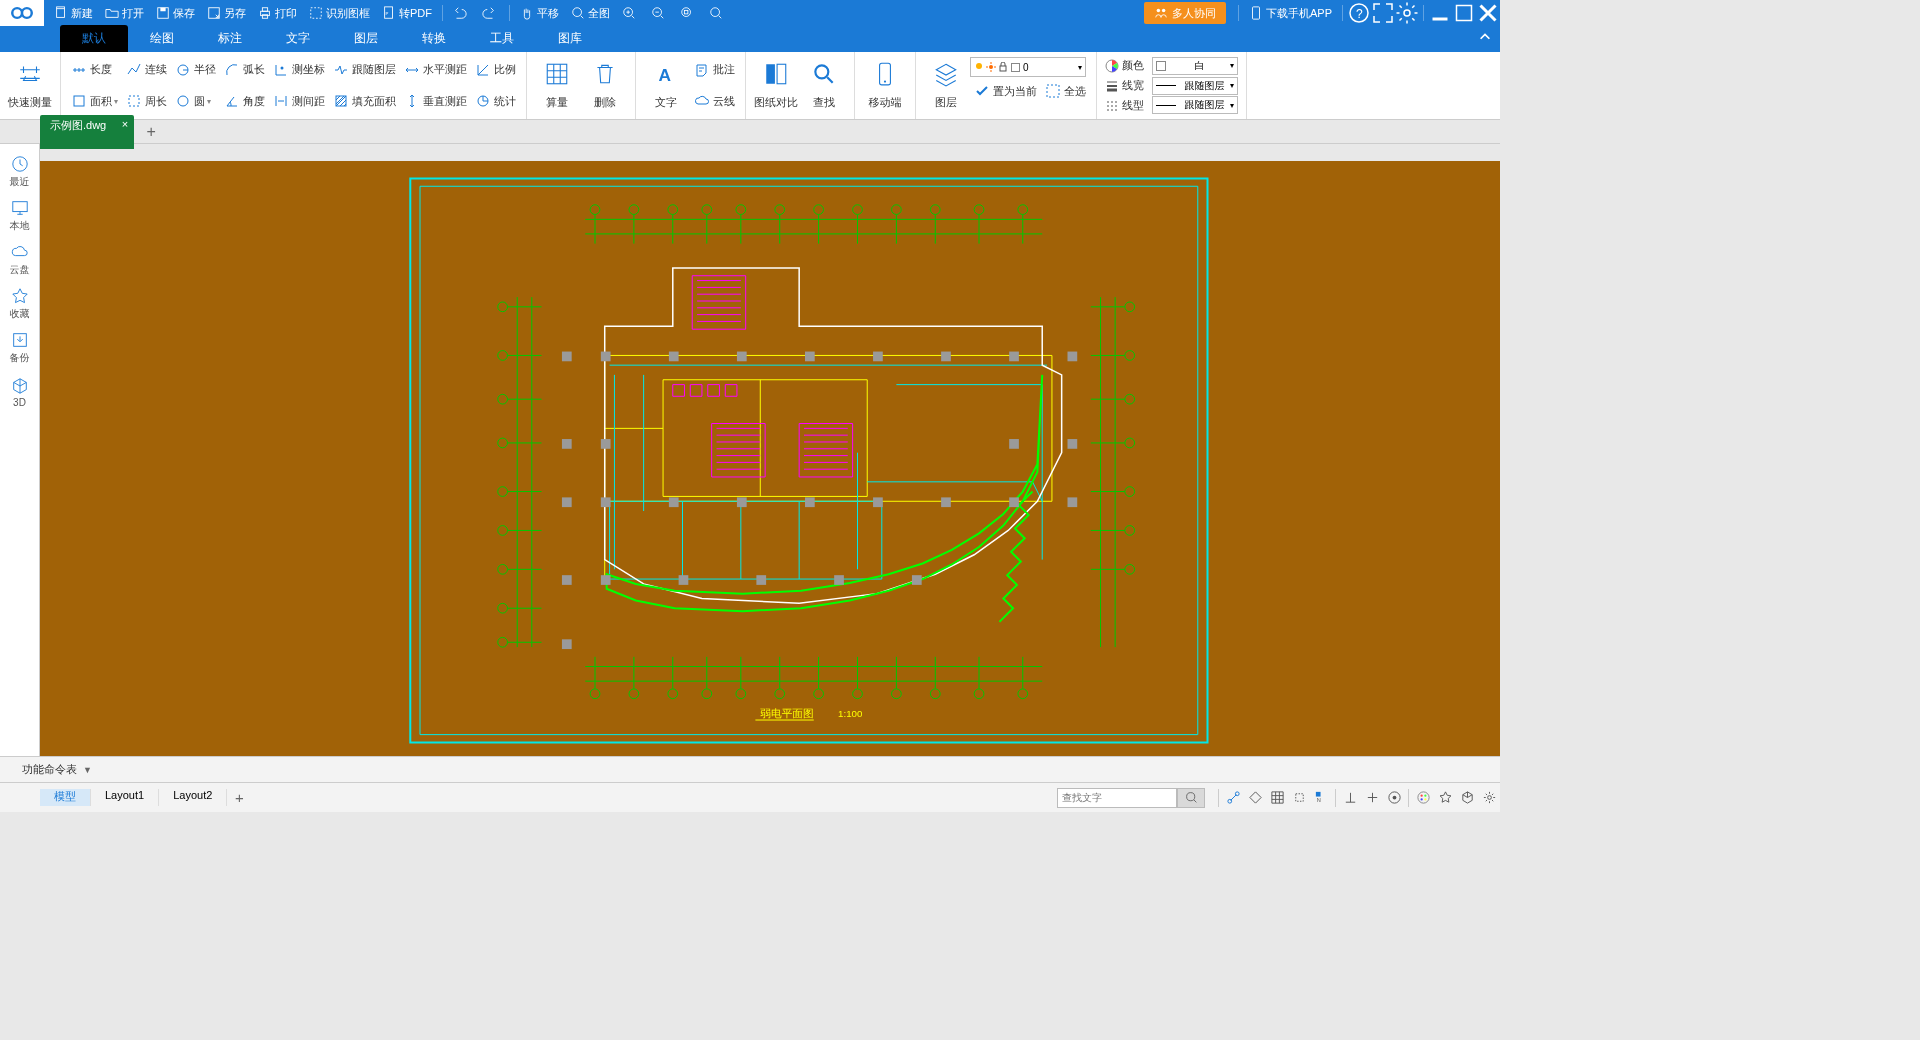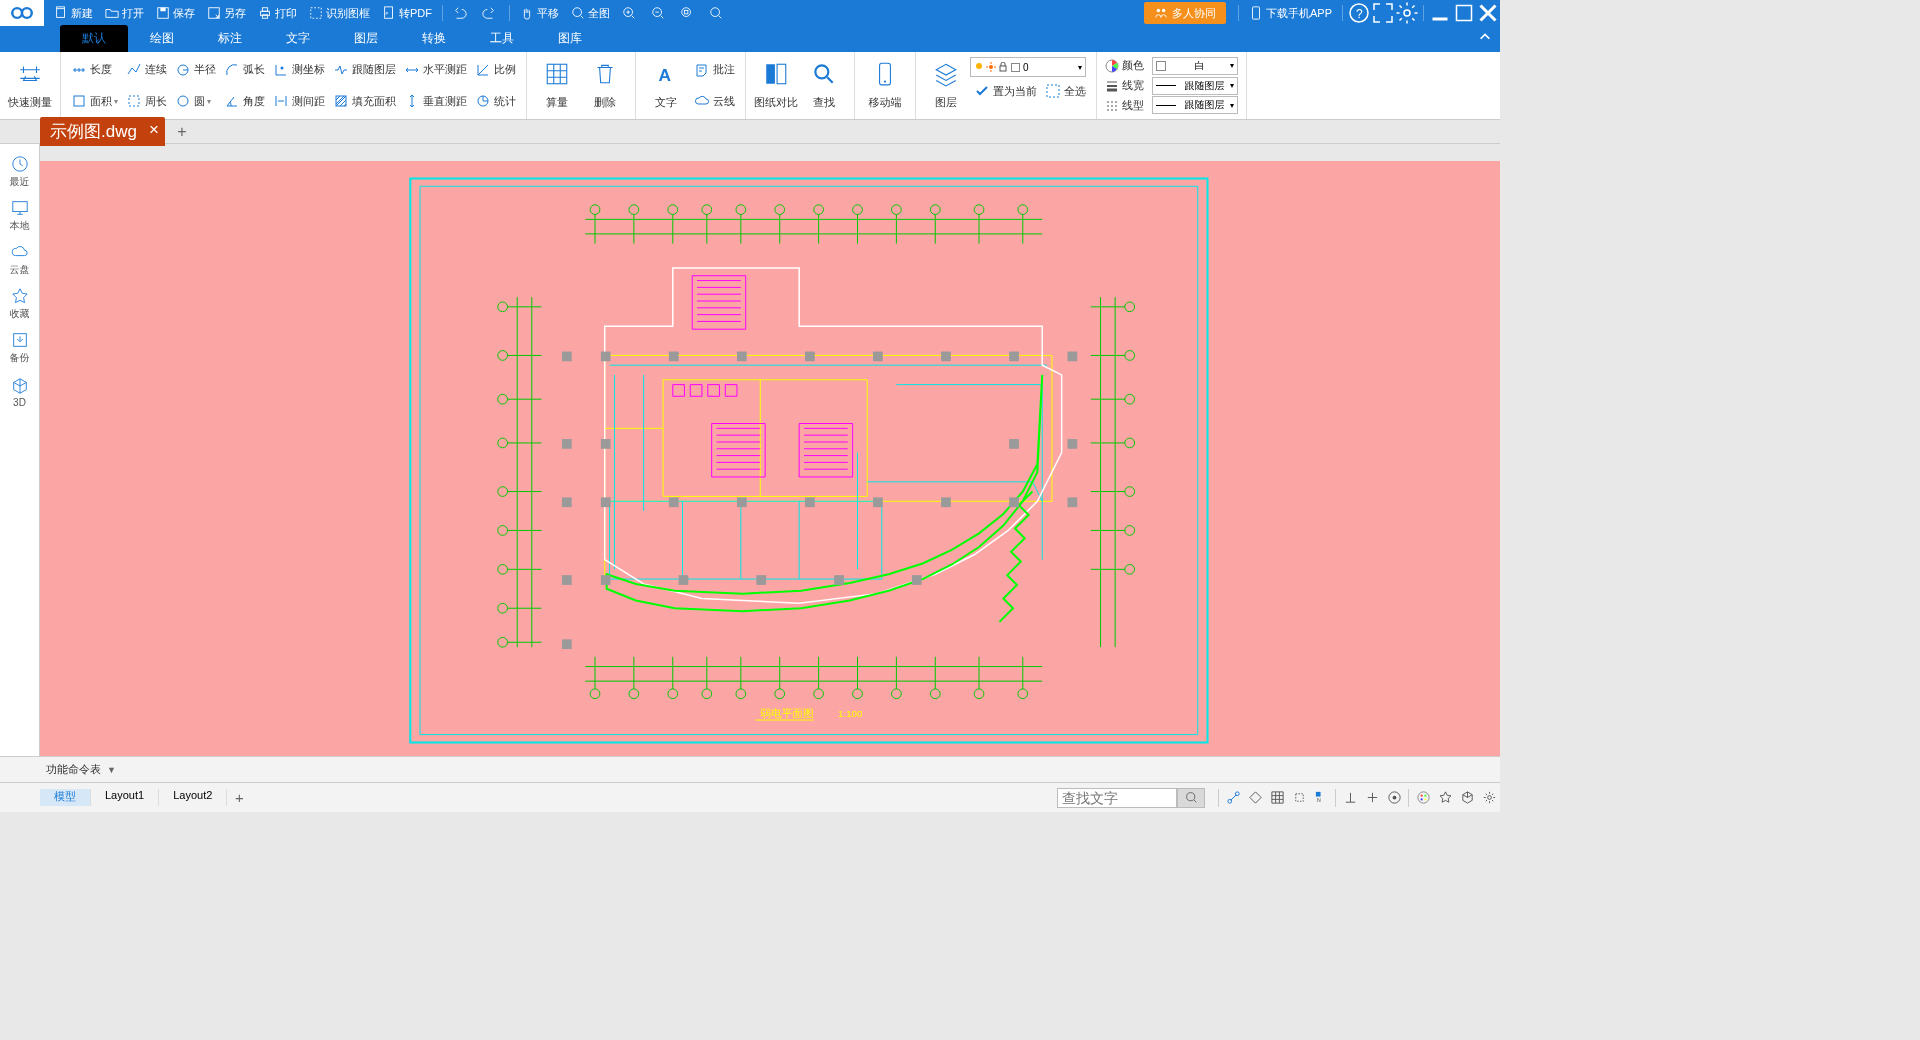--- a/index.html
+++ b/index.html
@@ -32,46 +32,46 @@
 .smalltool { display:flex; align-items:center; height:20px; padding:0 4px; cursor:pointer; }
 .smalltool svg { width:16px; height:16px; margin-right:3px; }
 .smalltool span { font-size:11px; color:#333; white-space:nowrap; }
 .proprow { display:flex; align-items:center; height:20px; font-size:11px; }
 .proprow label { width:30px; color:#333; }
 .proprow .sel { border:1px solid #bbb; height:18px; width:86px; display:flex; align-items:center; padding:0 3px; font-size:10px; background:#fff; justify-content:space-between; }
 .layerbox { border:1px solid #bbb; height:20px; width:116px; display:flex; align-items:center; padding:0 3px; background:#fff; font-size:10px; }
 
 
 .filetabs { height:24px; background:#e8e8e8; display:flex; align-items:center; padding-left:40px; border-bottom:1px solid #ccc; }
-.filetab { background:#c2410c; color:#fff; padding:3px 28px 3px 10px; position:relative; font-size:17px; border-radius:2px 2px 0 0; }
+.filetab { background:#15803d; color:#fff; padding:3px 28px 16px 10px; position:relative; font-size:11px; border-radius:2px 2px 0 0; }
 .filetab .close { position:absolute; right:6px; top:3px; cursor:pointer; }
 .addtab { margin-left:8px; width:18px; height:18px; display:flex; align-items:center; justify-content:center; cursor:pointer; color:#666; font-size:16px; }
 
 
 .mainrow { display:flex; height:612px; }
 .sidenav { width:40px; background:#fff; border-right:1px solid #ccc; display:flex; flex-direction:column; align-items:center; padding-top:6px; }
 .sidebtn { width:40px; height:44px; display:flex; flex-direction:column; align-items:center; justify-content:center; cursor:pointer; color:#1b7ad6; }
 .sidebtn svg { width:18px; height:18px; }
 .sidebtn span { font-size:10px; margin-top:2px; color:#555; }
-.canvas { flex:1; background:#fca5a5; position:relative; overflow:hidden;margin-top:17px; }
-
-
-.cmdbar { height:26px; background:#f3f3f3; border-top:1px solid #ccc; display:flex; align-items:center; padding-left:40px; }
+.canvas { flex:1; background:#a16207; position:relative; overflow:hidden;margin-top:17px; }
+
+
+.cmdbar { height:26px; background:#f3f3f3; border-top:1px solid #ccc; display:flex; align-items:center; padding-left:16px; }
 .cmdlabel { font-size:11px; color:#333; padding:0 6px; }
 .cmdcaret { font-size:9px; color:#666; margin-right:8px; }
 .cmdinput { flex:1; border:none; background:transparent; font-size:11px; color:#888; outline:none; }
 
 
 .statusbar { height:30px; background:#f3f3f3; border-top:1px solid #ccc; display:flex; align-items:center; }
 .layouttabs { display:flex; margin-left:40px; }
 .laytab { padding:0 14px; font-size:11px; cursor:pointer; border-right:1px solid #ddd; }
 .laytab.active { background:#d6e8f8; color:#1b7ad6; }
 .addlay { width:24px; display:flex; align-items:center; justify-content:center; font-size:15px; color:#666; cursor:pointer; }
 .statspace { flex:1; }
-.search { border:1px solid #bbb; height:20px; width:120px; padding:0 4px; font-size:14px; color:#888; background:#fff; }
+.search { border:1px solid #bbb; height:20px; width:120px; padding:0 4px; font-size:10px; color:#888; background:#fff; }
 .searchbtn { width:28px; height:20px; background:#d9d9d9; border:1px solid #bbb; margin:0 10px 0 0; display:flex; align-items:center; justify-content:center; cursor:pointer; }
 .sticon { width:22px; height:30px; display:flex; align-items:center; justify-content:center; cursor:pointer; color:#555; }
 .sticon svg { width:15px; height:15px; }
 .stdiv { width:1px; height:18px; background:#ccc; margin:0 3px; }
 
 
 .dwg line, .dwg rect, .dwg path, .dwg polyline { vector-effect:non-scaling-stroke; }
 </style>
 </head>
 <body>

